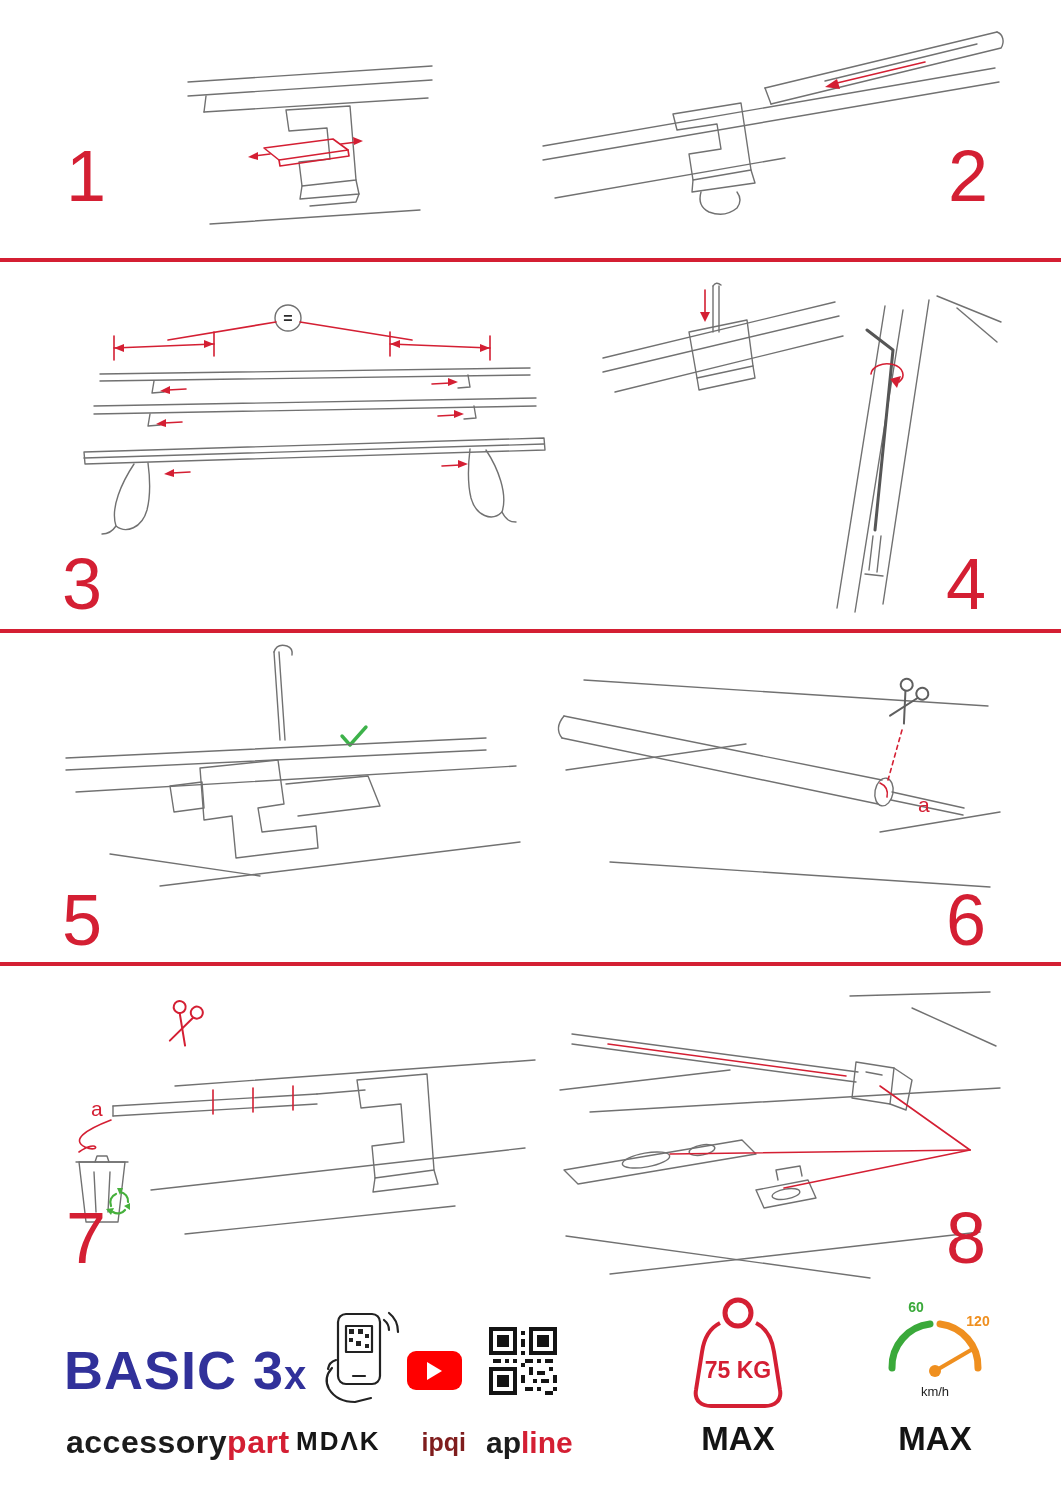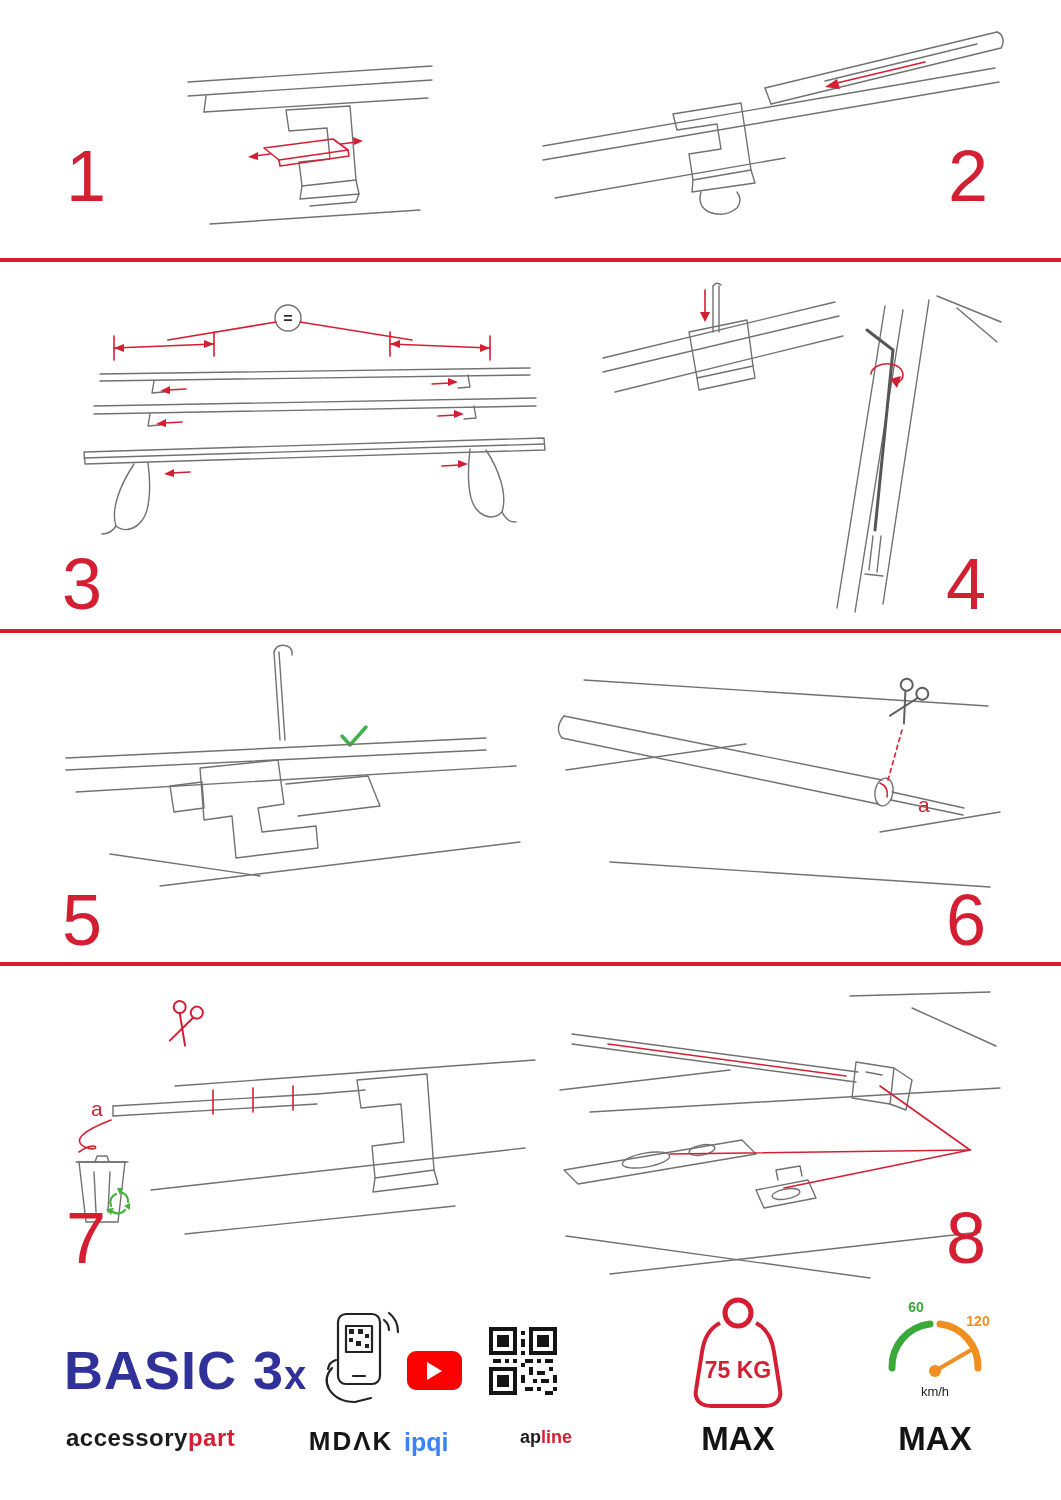--- a/index.html
+++ b/index.html
@@ -24,33 +24,33 @@
   .recf{fill:#46b03c;stroke:none;}
 
   
   .svgtxt-a{fill:#d41f33;font:400 21px "Liberation Sans",sans-serif;}
   .svgtxt-eq{fill:#2a2a2a;font:700 16px "Liberation Sans",sans-serif;text-anchor:middle;}
 
   
   .product{position:absolute;left:64px;top:1343px;color:#31319a;font-weight:700;
            letter-spacing:1px;font-size:54px;line-height:1;}
   .product .sfx{font-size:40px;}
-  .brandline{position:absolute;left:66px;top:1426px;font-size:24px;font-weight:700;letter-spacing:.5px;line-height:1;}
+  .brandline{position:absolute;left:66px;top:1426px;font-size:32px;font-weight:700;letter-spacing:.5px;line-height:1;}
   .brand-black{color:#1c1c1c;}
   .brand-red{color:#d41f33;}
   .phone-ic .ln{fill:none;stroke:#222;stroke-width:2.2;stroke-linecap:round;stroke-linejoin:round;}
   .phone-ic .dot{fill:#222;stroke:none;}
-  .mdak{position:absolute;left:296px;top:1428px;width:110px;text-align:center;font-size:26px;
+  .mdak{position:absolute;left:296px;top:1428px;width:110px;font-size:26px;
         letter-spacing:2px;color:#161616;font-weight:600;line-height:1;}
   .yt{position:absolute;left:407px;top:1351px;width:55px;height:39px;background:#ff0000;border-radius:9px;
       display:flex;align-items:center;justify-content:center;}
   .yt::after{content:"";border-left:15px solid #fff;border-top:9px solid transparent;border-bottom:9px solid transparent;}
-  .ipqi{position:absolute;left:404px;top:1430px;width:62px;text-align:left;font-size:25px;
-        color:#3b82f6;font-weight:600;line-height:1;}
-  .apline{position:absolute;left:486px;top:1428px;width:86px;text-align:right;font-size:18px;
+  .ipqi{position:absolute;left:404px;top:1430px;width:62px;text-align:right;font-size:25px;
+        color:#7f1d1d;font-weight:600;line-height:1;}
+  .apline{position:absolute;left:486px;top:1428px;width:86px;text-align:left;font-size:30px;
           font-weight:700;line-height:1;}
   .wred{fill:none;stroke:#d41f33;}
   .wtxt{fill:#d41f33;font:700 23px "Liberation Sans",sans-serif;text-anchor:middle;}
   .maxlabel{position:absolute;text-align:center;font-size:33px;font-weight:700;color:#141414;line-height:1;}
   .gauge-g{stroke:#3aa93a;stroke-width:7;fill:none;stroke-linecap:round;}
   .gauge-o{stroke:#ef8f1f;stroke-width:7;fill:none;stroke-linecap:round;}
   .needle{stroke:#ef8f1f;stroke-width:4;stroke-linecap:round;}
   .hub{fill:#ef8f1f;}
   .gtxt-green{fill:#3aa93a;font:700 14px "Liberation Sans",sans-serif;text-anchor:middle;}
   .gtxt-orange{fill:#ef8f1f;font:700 14px "Liberation Sans",sans-serif;text-anchor:middle;}

